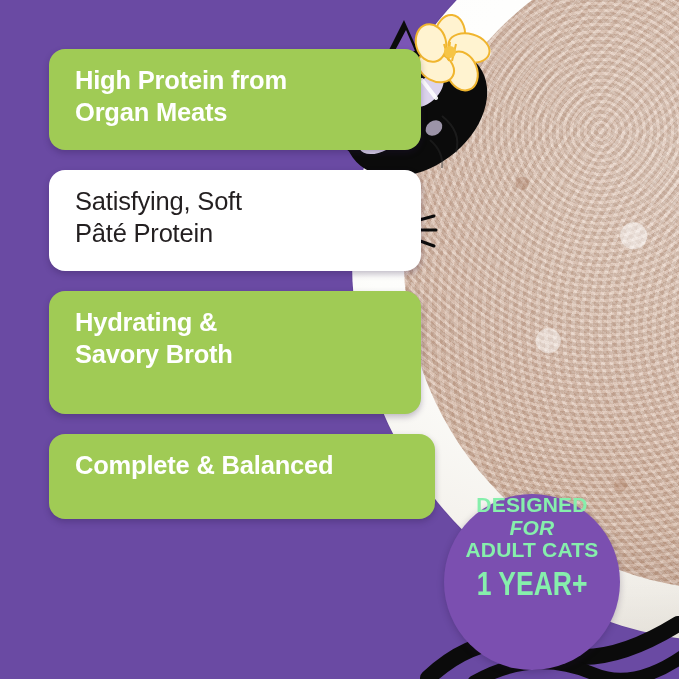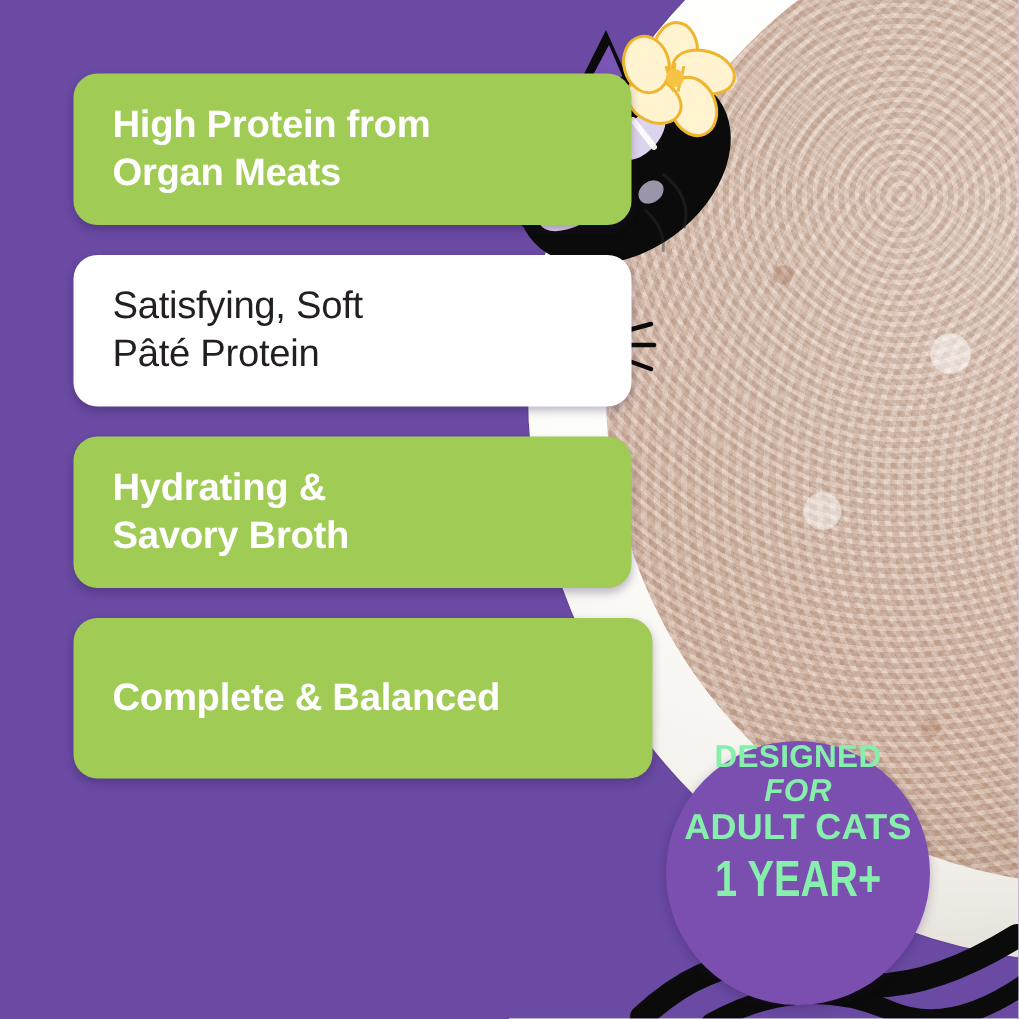--- a/index.html
+++ b/index.html
@@ -112,41 +112,40 @@
     position: absolute;
     left: 49px;
     top: 49px;
     width: 372px;
   }
   .card {
     position: relative;
     border-radius: 16px;
     box-sizing: border-box;
     display: flex;
-    align-items: center;
-    padding: 0 26px;
+    padding: 16px 26px;
     box-shadow: 0 3px 6px rgba(40,20,70,0.28);
     margin-bottom: 20px;
   }
   .card.green { background: #A0CB55; color: #FFFFFF; }
   .card.white { background: #FFFFFF; color: #231F20; }
   .card .txt {
     font-size: 25.5px;
     font-weight: 700;
     line-height: 1.24;
     letter-spacing: -0.2px;
     white-space: pre-line;
   }
   .card.white .txt { font-weight: 400; }
 
   .c1 { height: 101px; }
   .c2 { height: 101px; }
-  .c3 { height: 101px; }
+  .c3 { height: 123px; }
   .c4 { height: 91px; }
-  .c5 { height: 107px; width: 386px; }
+  .c5 { height: 85px; width: 386px; }
 
   
   .badge {
     position: absolute;
     left: 444px;
     top: 494px;
     width: 176px;
     height: 176px;
     border-radius: 50%;
     background: #7B4FB0;
@@ -158,21 +157,21 @@
     text-align: center;
     box-shadow: 0 2px 7px rgba(35,15,60,0.25);
   }
   .badge .l1, .badge .l2, .badge .l3 {
     font-weight: 700;
     font-size: 21px;
     line-height: 1.08;
     letter-spacing: 0.2px;
   }
   .badge .l2 { font-size: 21px; font-style: italic; }
-  .badge .l3 { font-size: 24px; }
+  .badge .l3 { font-size: 21px; }
   .badge .years {
     margin-top: 4px;
     font-size: 34px;
     font-weight: 700;
     line-height: 1;
     letter-spacing: 0px;
     transform: scaleX(0.78);
     transform-origin: center;
     white-space: nowrap;
   }

